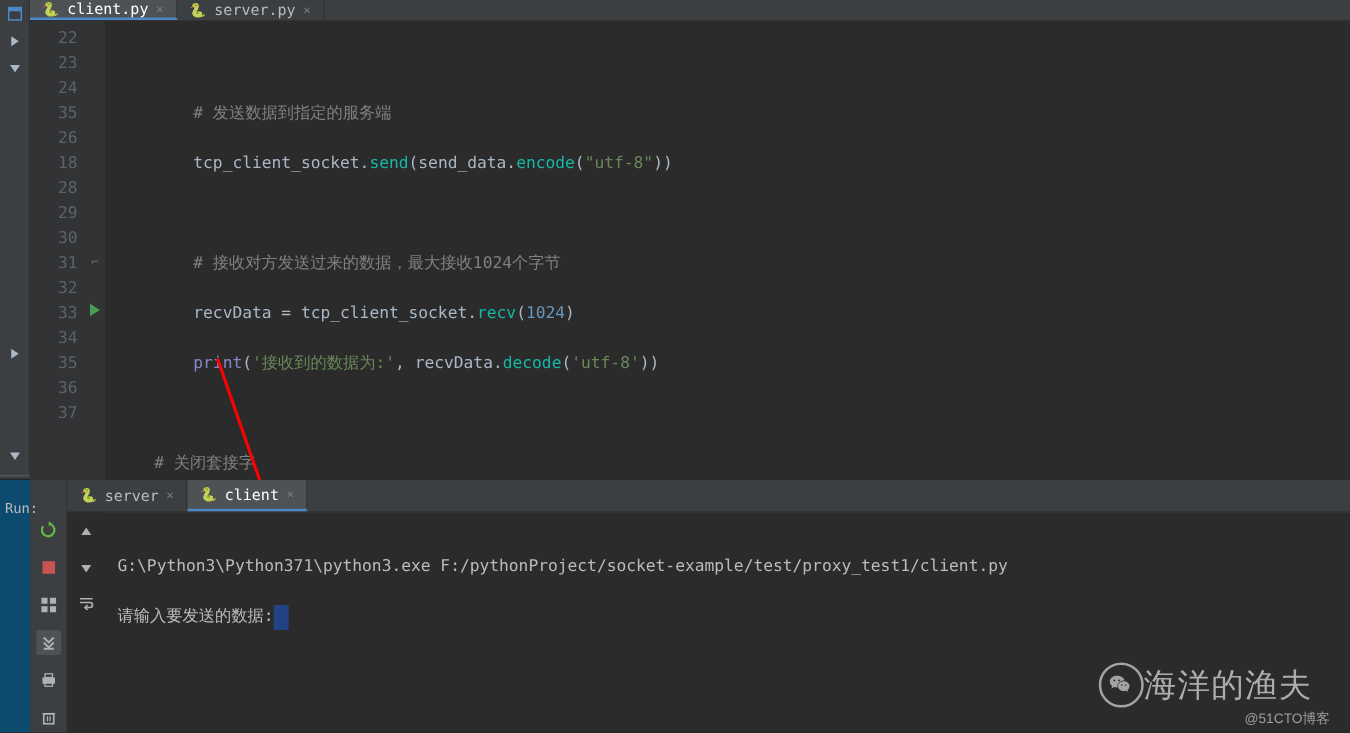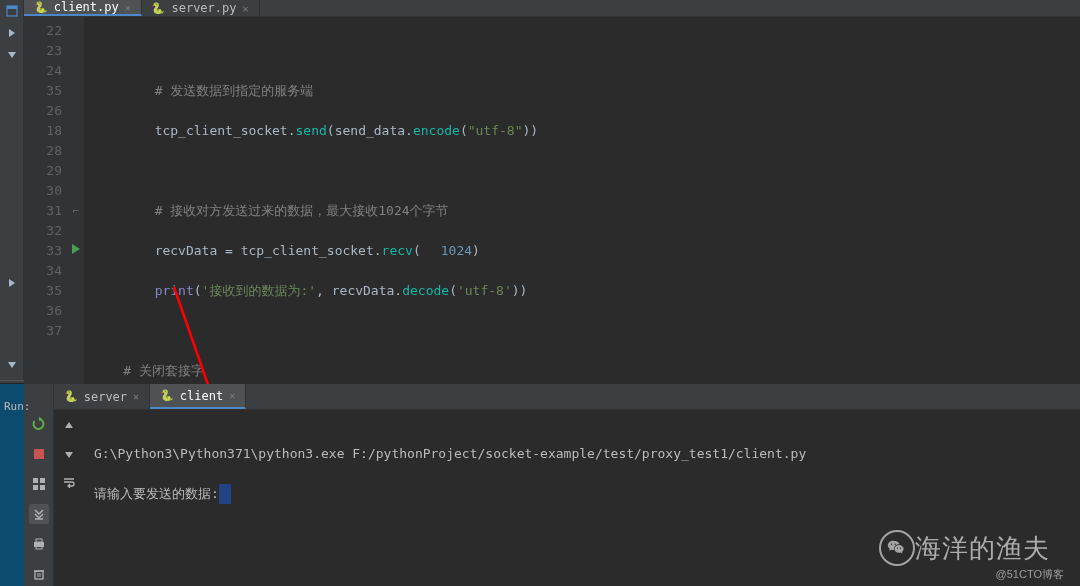--- a/index.html
+++ b/index.html
@@ -16,21 +16,21 @@
   .tab .close { color:#7a7f86; font-size:10px; cursor:pointer; }
   .py-icon { font-size:11px; }
   .editor { flex:1; display:flex; background:#2b2b2b; position:relative; }
   .lineno-col { width:44px; background:#313335; text-align:right; padding:4px 6px 4px 0; font-size:13px; color:#606366; line-height:20px; }
   .fold-col { width:16px; background:#313335; padding-top:4px; line-height:20px; font-size:10px; color:#6e6e6e; text-align:center; }
   .code-col { flex:1; padding:4px 0 4px 8px; font-size:13px; line-height:20px; white-space:pre; }
   .c-comment { color:#808080; }
   .c-key { color:#cc7832; }
   .c-func { color:#14b8a6; }
   .c-str { color:#6a8759; }
-  .c-num { color:#6897bb;margin-left:20px; }
+  .c-num { color:#6897bb; }
   .c-builtin { color:#8888c6; }
   .run-tri { display:inline-block; width:0; height:0; border-top:5px solid transparent; border-bottom:5px solid transparent; border-left:8px solid #499c54; }
   .bulb { color:#f0a732; }
   .separator { height:4px; background:#3c3f41; border-top:1px solid #555555; border-bottom:1px solid #232323; cursor:row-resize; }
   .run-panel { height:202px; display:flex; background:#2b2b2b; position:relative; }
   .run-label-col { width:24px; background:#0c4a6e; position:relative; }
   .run-label { position:absolute; top:16px; left:4px; font-size:11px; color:#bbbbbb; }
   .run-tool-col { width:30px; background:#3c3f41; display:flex; flex-direction:column; align-items:center; padding-top:30px; gap:10px; border-right:1px solid #323232; }
   .tool-btn { width:20px; height:20px; display:flex; align-items:center; justify-content:center; color:#afb1b3; font-size:13px; cursor:pointer; }
   .tool-btn.active { background:#4e5254; border-radius:2px; }

